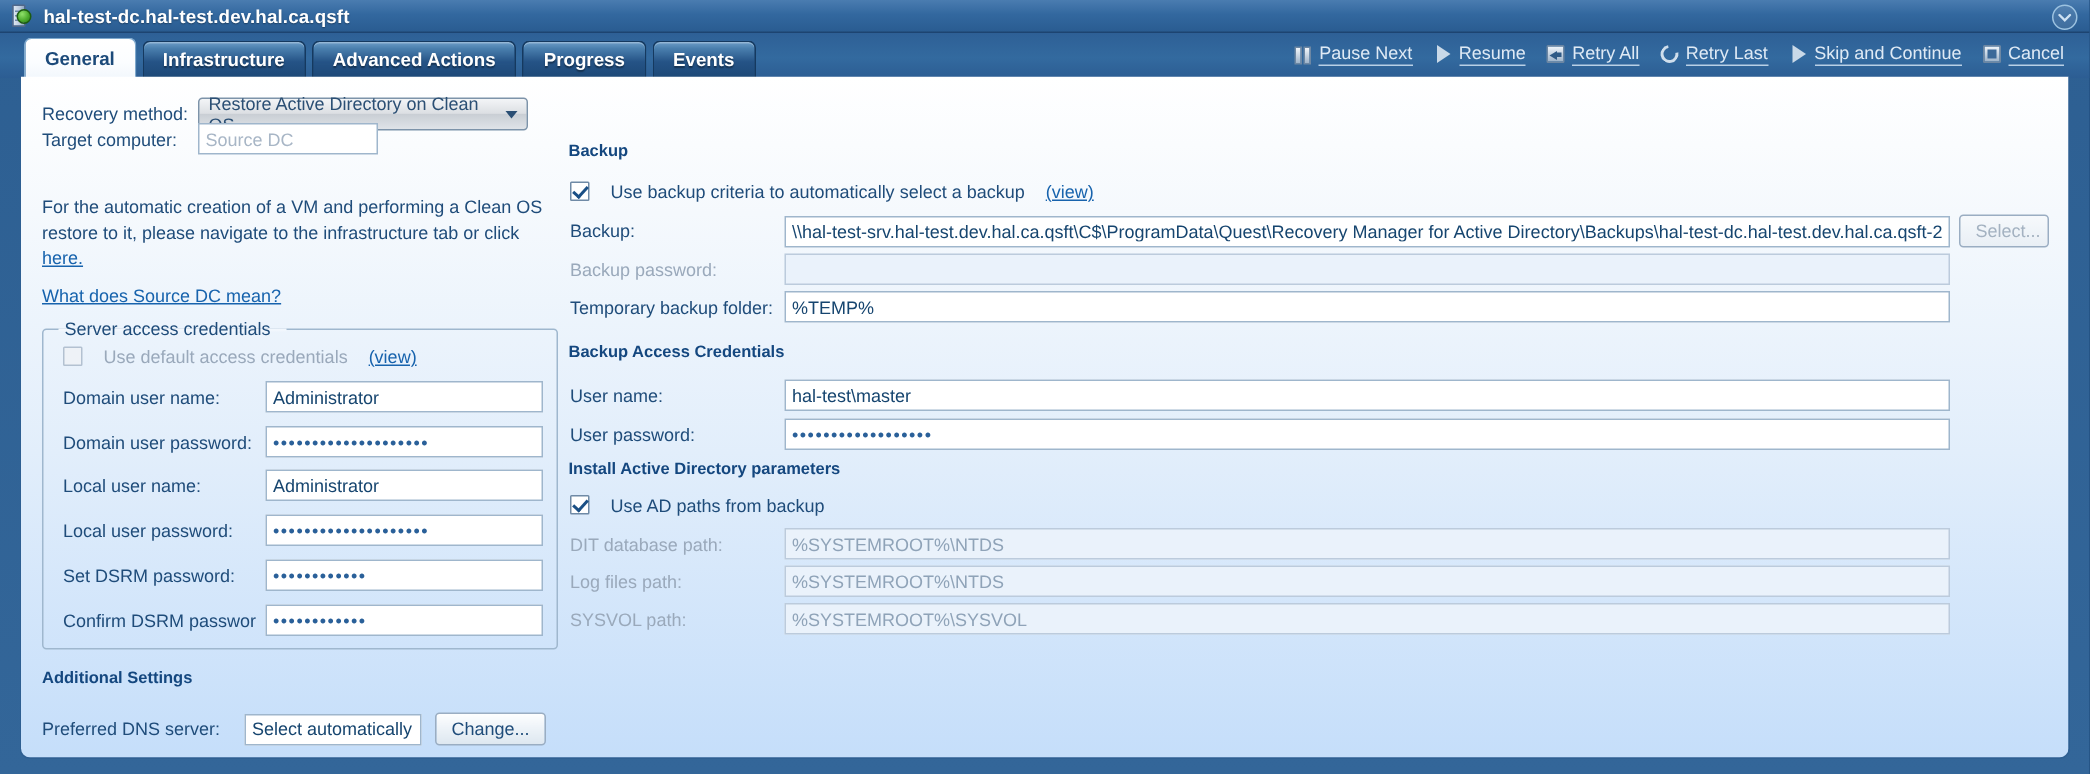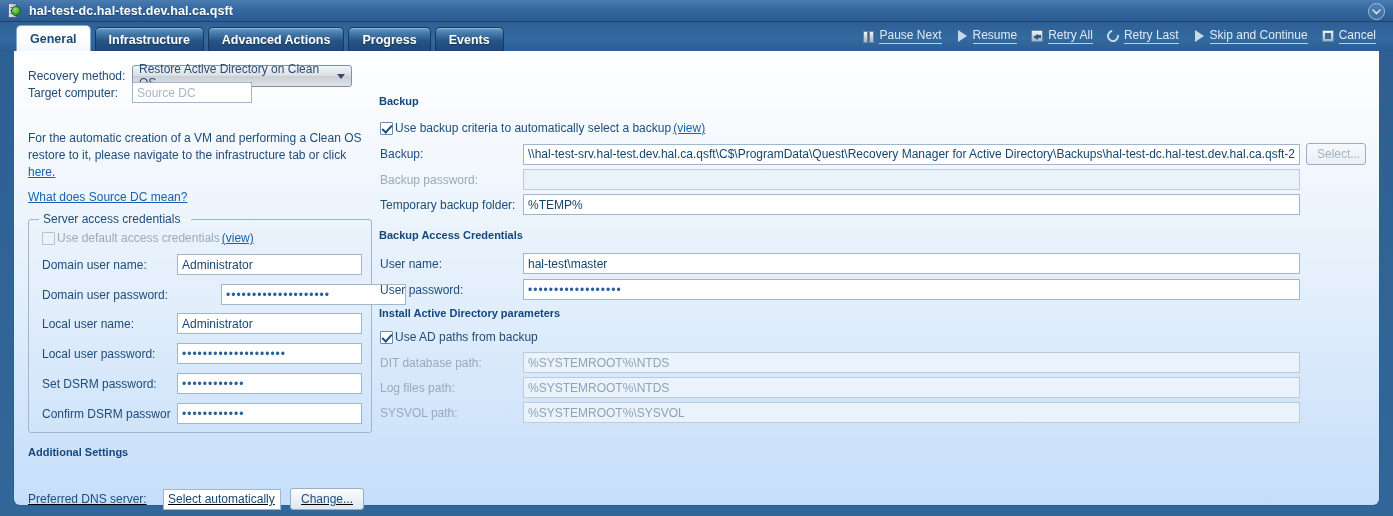--- a/index.html
+++ b/index.html
@@ -184,21 +184,21 @@
   .combo {
     display: flex; align-items: center; justify-content: space-between;
     height: 22px; padding: 0 6px;
     border: 1px solid #7d93a9; border-radius: 3px;
     background: linear-gradient(to bottom,#f3f5f7 0%,#dcdfe3 48%,#c9ced4 50%,#dfe3e8 100%);
     color: #2b4f74; font-size: 12px; cursor: pointer;
   }
   .caret { width:0;height:0;border-left:4px solid transparent;border-right:4px solid transparent;border-top:5px solid #2b4f74; margin-left:8px;}
 
   
-  .cbrow { display: flex; align-items: flex-end; gap: 2px; cursor: pointer; }
+  .cbrow { display: flex; align-items: flex-start; gap: 14px; cursor: pointer; }
   .cb {
     width: 13px; height: 13px; flex: none;
     border: 1px solid #6f8aa6; background: #ffffff;
     position: relative; border-radius: 1px;
   }
   .cb.checked:after {
     content:""; position:absolute; left:3px; top:0px;
     width:4px; height:8px; border: solid #1a4f85;
     border-width: 0 2px 2px 0; transform: rotate(42deg);
   }
@@ -306,21 +306,21 @@
       <div class="cbrow" style="position:absolute; left:13px; top:11px;">
         <span class="cb dis"></span>
         <span class="lbl dis">Use default access credentials</span>
         <span class="lnk">(view)</span>
       </div>
 
       <div class="row" style="left:13px; top:34px;">
         <span class="lbl" style="width:135px;">Domain user name:</span>
         <input class="tb" style="width: 185px;" value="Administrator">
       </div>
-      <div class="row" style="left:13px; top:64px;gap:44px;">
+      <div class="row" style="left:13px; top:64px;">
         <span class="lbl" style="width:135px;">Domain user password:</span>
         <span class="fakefield pw" style="width:185px; display:flex; align-items:center;">••••••••••••••••••••</span>
       </div>
       <div class="row" style="left:13px; top:93px;">
         <span class="lbl" style="width:135px;">Local user name:</span>
         <input class="tb" style="width: 185px;" value="Administrator">
       </div>
       <div class="row" style="left:13px; top:123px;">
         <span class="lbl" style="width:135px;">Local user password:</span>
         <span class="fakefield pw" style="width:185px; display:flex; align-items:center;">••••••••••••••••••••</span>
@@ -329,21 +329,21 @@
         <span class="lbl" style="width:135px;">Set DSRM password:</span>
         <span class="fakefield pw" style="width:185px; display:flex; align-items:center;">••••••••••••</span>
       </div>
       <div class="row" style="left:13px; top:183px;">
         <span class="lbl" style="width:135px; overflow:hidden; white-space:nowrap;">Confirm DSRM passwor</span>
         <span class="fakefield pw" style="width:185px; display:flex; align-items:center;">••••••••••••</span>
       </div>
     </div>
 
     <div class="hdr" style="position:absolute; left:14px; top:395px;">Additional Settings</div>
-    <div class="row" style="left:14px; top:437px;text-decoration:underline;">
+    <div class="row" style="left:14px; top:424px;">
       <span class="lbl" style="width:135px;">Preferred DNS server:</span>
       <span class="fakefield" style="width:118px; display:flex; align-items:center;">Select automatically</span>
       <button class="btn" style="margin-left:9px;">Change...</button>
     </div>
 
     <div class="hdr" style="position:absolute; left:365px; top:44px;">Backup</div>
 
     <div class="cbrow" style="position:absolute; left:366px; top:70px;">
       <span class="cb checked"></span>
       <span class="lbl">Use backup criteria to automatically select a backup</span>

